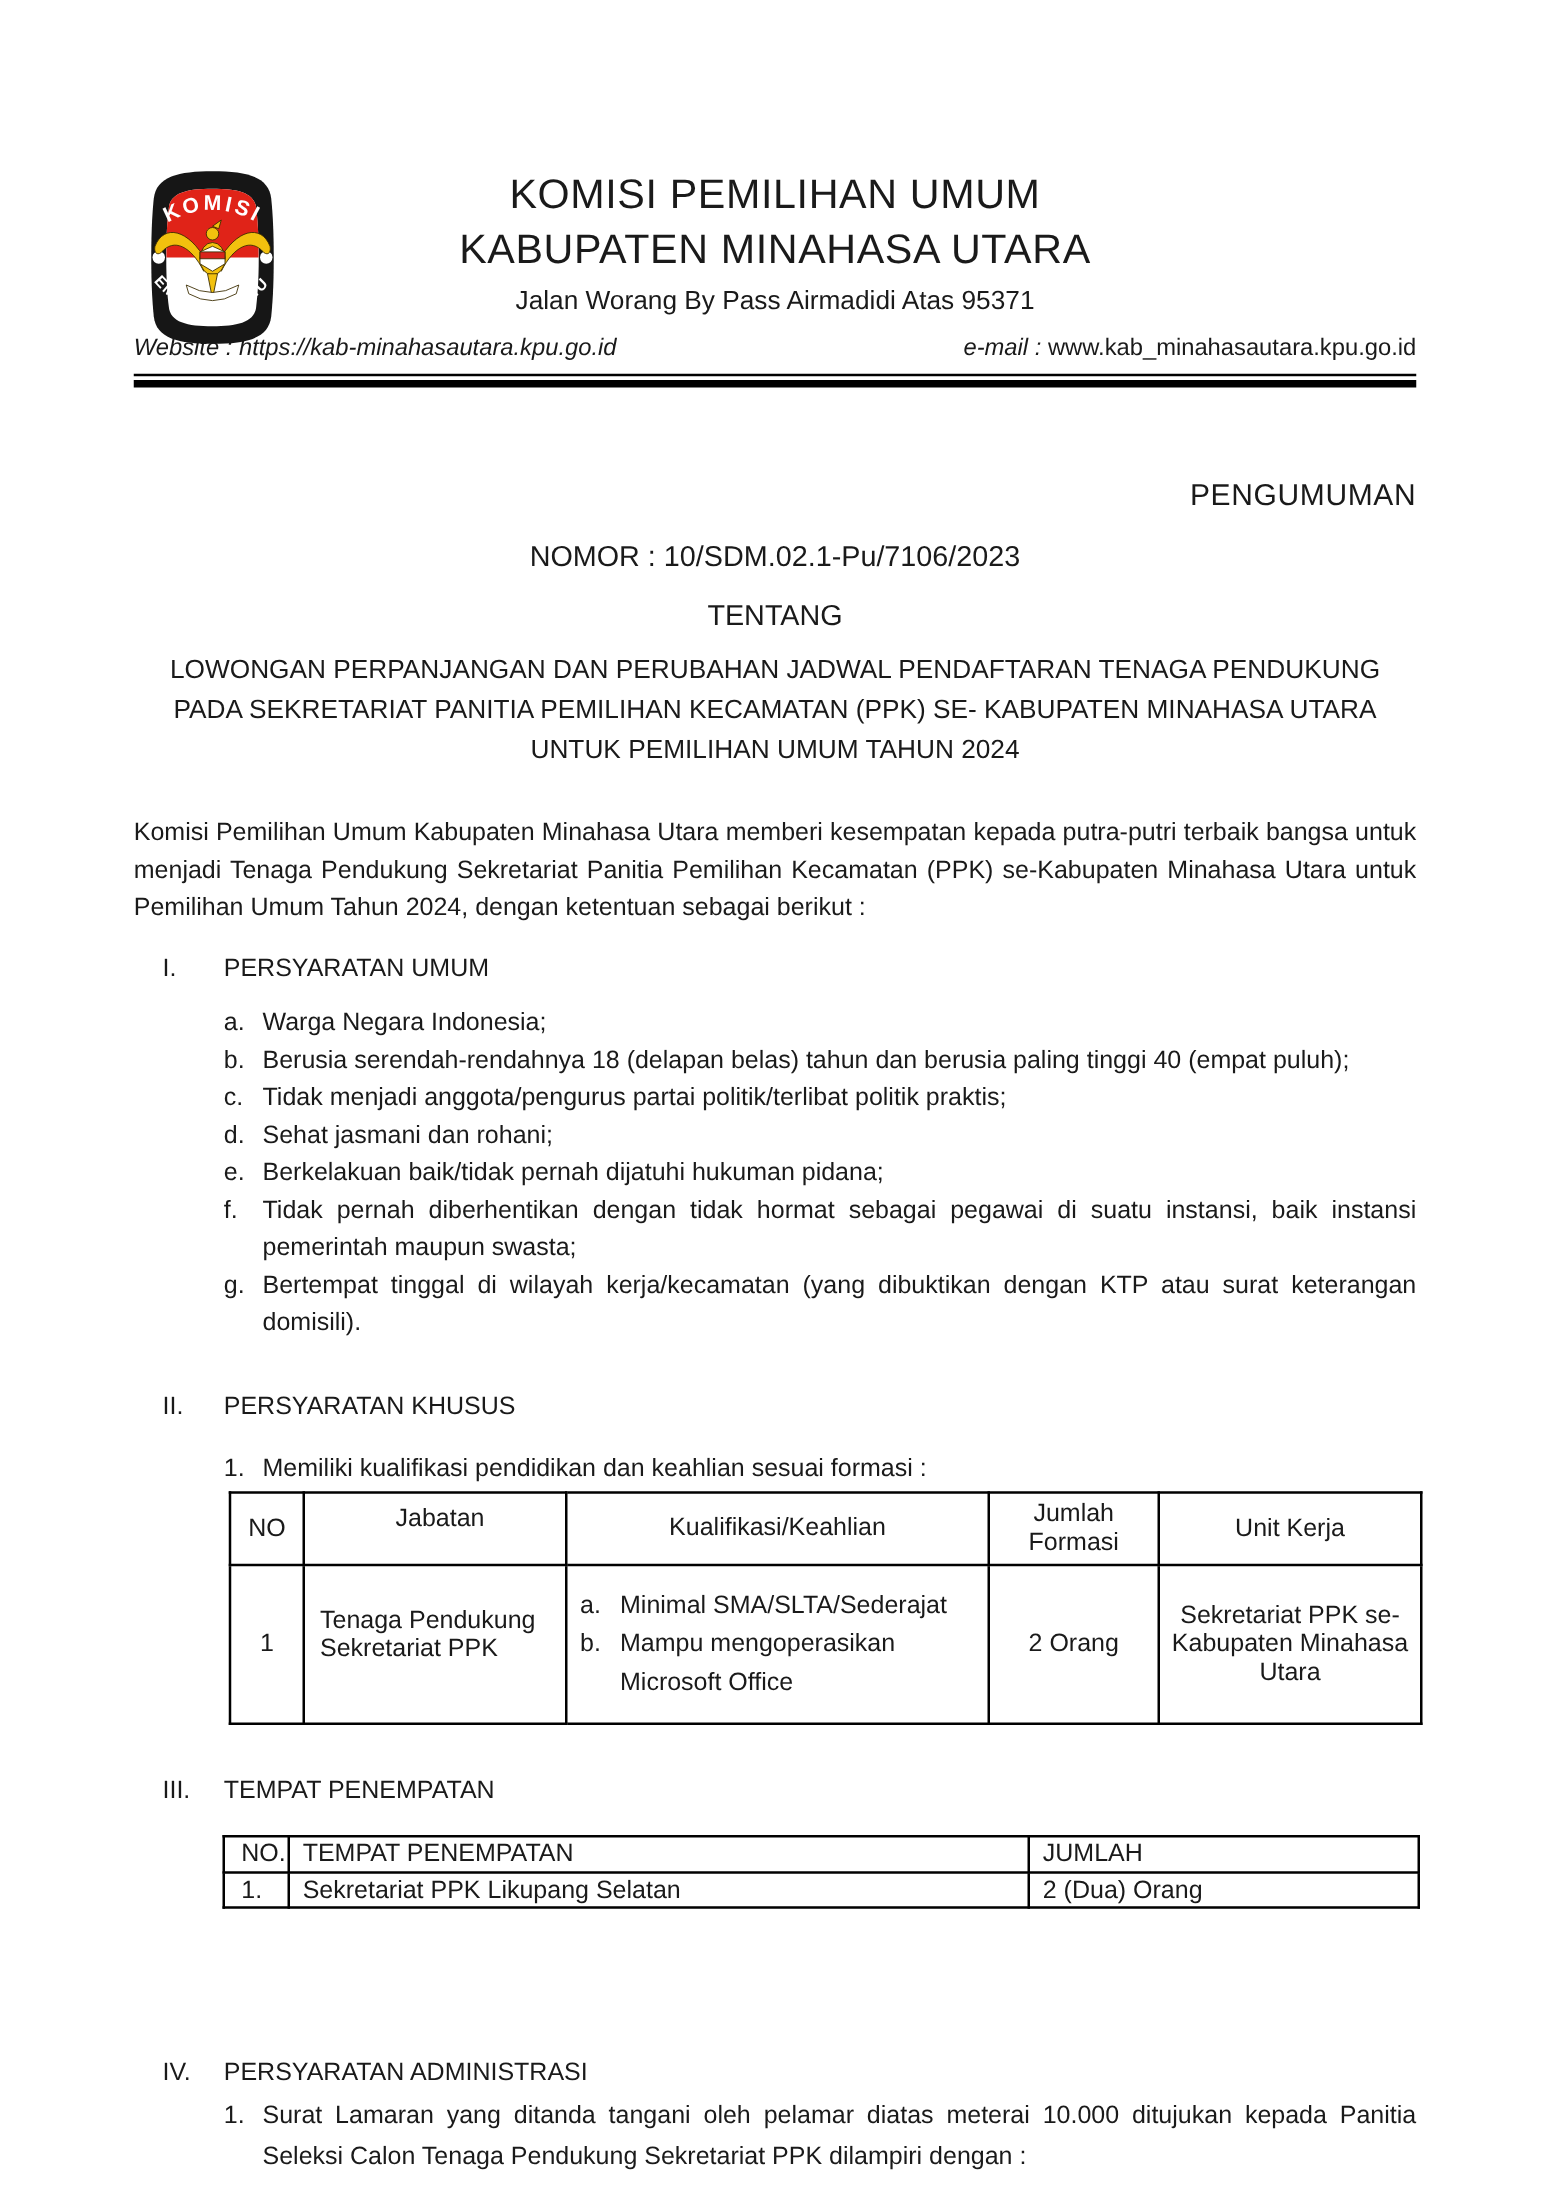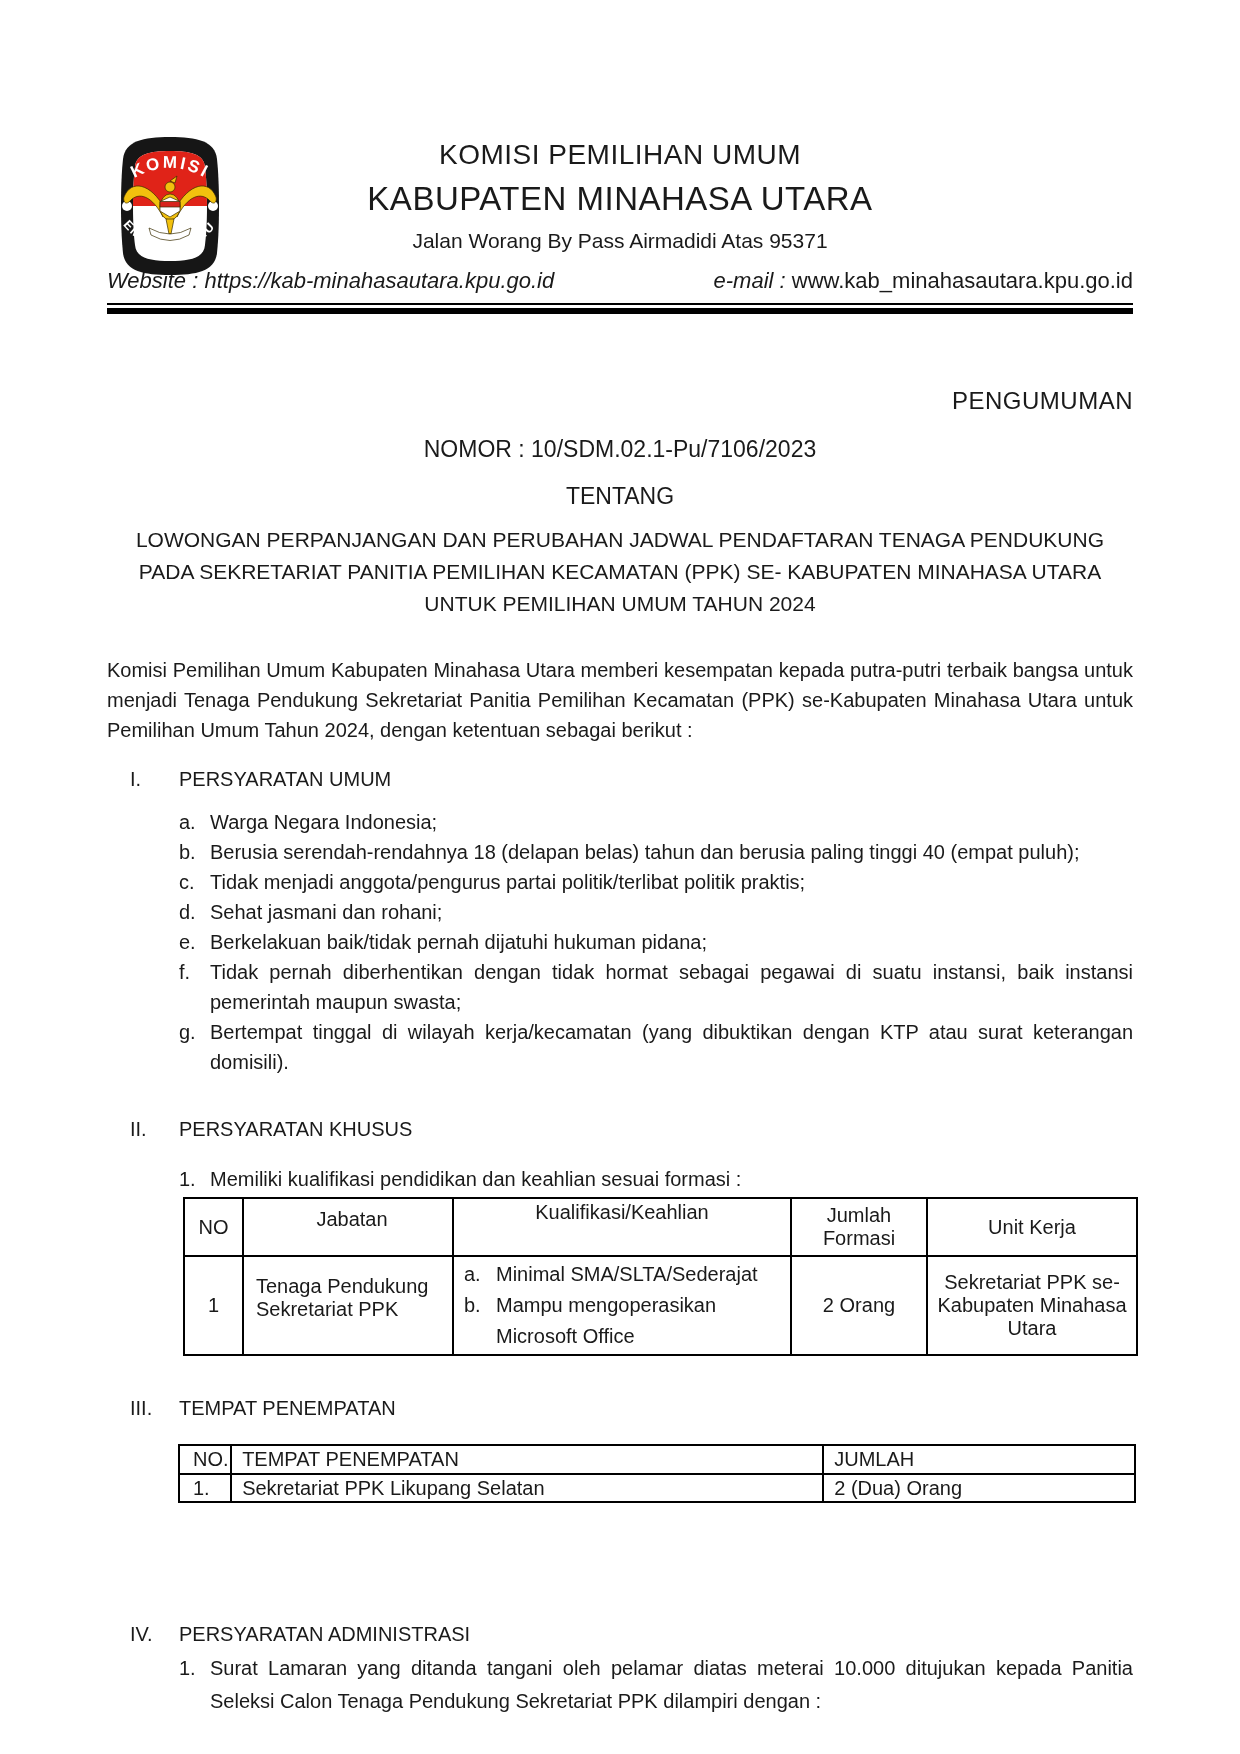--- a/index.html
+++ b/index.html
@@ -7,24 +7,24 @@
   body {
     width:1240px; height:1754px; overflow:hidden; position:relative;
     font-family:"Liberation Sans", sans-serif; color:#1a1a1a;
   }
   .page { padding:113px 107px 0 107px; position:relative; }
 
   
   .letterhead { position:relative; }
   .logo-wrap { position:absolute; left:-2px; top:0; width:130px; height:142px; }
   .org-block { text-align:center; }
-  .org-line1 { font-size:28px; line-height:40px; margin-top:22px; letter-spacing:0.5px; }
+  .org-line1 { font-size:33px; line-height:40px; margin-top:22px; letter-spacing:0.5px; }
   .org-line2 { font-size:33px; line-height:48px; letter-spacing:0.5px; }
   .address   { font-size:21px; line-height:26px; margin-top:5px; }
-  .contact-row { display:flex; justify-content:space-between; margin-top:14px; font-size:22px;gap:24px; }
+  .contact-row { display:flex; justify-content:space-between; margin-top:14px; font-size:19px;gap:24px; }
   .contact-left { font-style:italic; }
   .contact-right .lbl { font-style:italic; }
   .rule-thin  { margin-top:9px; border-top:2px solid #000; }
   .rule-thick { margin-top:3px; height:6px; background:#000; }
 
   
   .doc-heading { margin-top:72px; text-align:right; font-size:24px; line-height:30px; letter-spacing:0.5px; }
   .doc-number  { margin-top:18px; text-align:center; font-size:23px; line-height:30px; }
   .doc-tentang { margin-top:17px; text-align:center; font-size:23px; line-height:30px; }
   .subject     { margin-top:13px; text-align:center; font-size:21px; line-height:32px; }
@@ -49,21 +49,21 @@
 
   
   table { border-collapse:collapse; font-size:20px; color:#1a1a1a; }
   td,th { border:2px solid #000; font-weight:400; }
 
   .t-formasi { margin-left:76px; margin-top:3px; table-layout:fixed; width:953px; }
   .t-formasi th { vertical-align:top; text-align:center; padding:4px 6px; height:58px; }
   .t-formasi td { height:85px; }
   .t-formasi .c-no     { width:59px;  text-align:center; vertical-align:middle; }
   .t-formasi .c-jab    { width:210px; vertical-align:middle; padding:4px 4px 20px 12px; }
-  .t-formasi .c-kual   { width:338px; vertical-align:top; padding:2px 4px; }
+  .t-formasi .c-kual   { width:338px; vertical-align:top; padding:16px 4px; }
   .t-formasi .c-jml    { width:136px; text-align:center; vertical-align:middle; }
   .t-formasi .c-unit   { width:210px; text-align:center; vertical-align:middle; padding:2px 5px; }
   .kual-item { display:flex; line-height:31px; }
   .kual-item .klab { width:38px; flex-shrink:0; padding-left:6px; }
 
   .t-penempatan { margin-left:71px; margin-top:21px; table-layout:fixed; width:958px; }
   .t-penempatan th, .t-penempatan td { text-align:left; padding:1px 10px; }
   .t-penempatan th { height:29px; }
   .t-penempatan td { height:28px; }
   .t-penempatan .c2-no { width:48px; padding-left:13px; }

